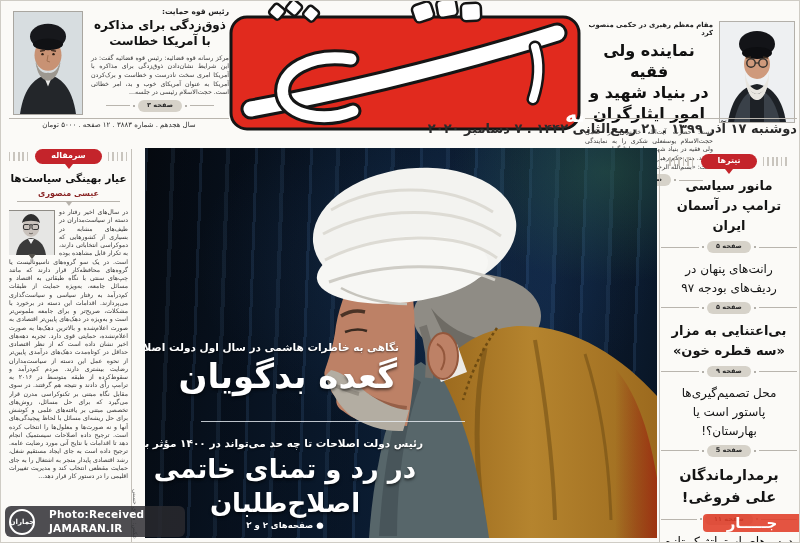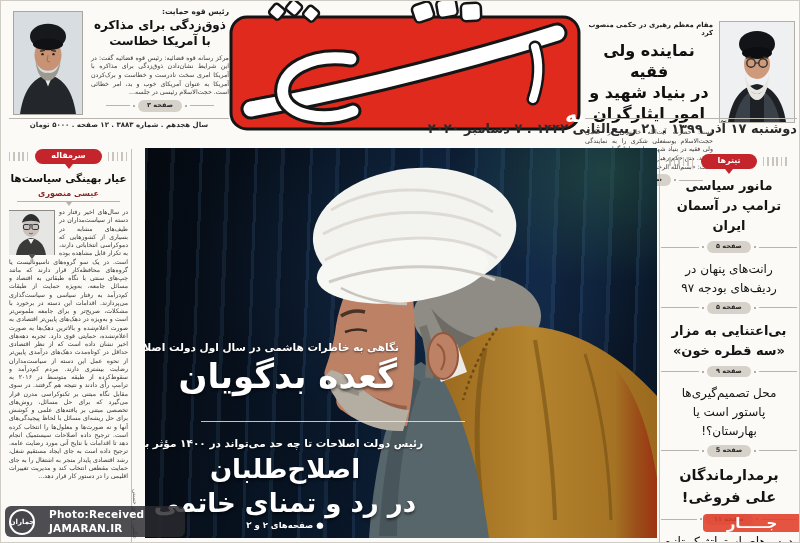--- a/index.html
+++ b/index.html
@@ -26,21 +26,21 @@
   .jtext{text-align:justify;text-justify:inter-word;}
   
   .tl{position:absolute;right:auto;left:8px;top:6px;width:220px;height:110px;}
   .tl .photo{position:absolute;left:4px;top:4px;width:70px;height:104px;border:1px solid #a9a6a0;background:#d7dde0;}
   .tl .txt{position:absolute;right:0;top:0;width:138px;}
   .kicker-s{font-size:7.5px;font-weight:700;color:#222;line-height:1.2;}
   .head-m{font-size:12px;font-weight:800;line-height:1.32;text-align:center;color:#111;margin-top:2px;}
   .body-s{font-size:6.3px;line-height:1.38;color:#3a3a3a;margin-top:4px;}
   .tl .pref,.tr .pref{margin-top:3px;}
   .info-line{position:absolute;left:8px;top:120px;width:220px;text-align:center;
-    font-size:7px;font-weight:700;color:#2b2b2b;}
+    font-size:7px;font-weight:400;color:#2b2b2b;}
   .rule-tl{left:8px;top:117px;width:220px;height:1px;}
   
   .tr{position:absolute;left:584px;top:18px;width:212px;height:110px;}
   .tr .photo{position:absolute;right:2px;top:2px;width:76px;height:102px;border:1px solid #b3b0aa;background:#eef0f2;}
   .tr .txt{position:absolute;left:0;top:2px;width:128px;}
   .rule-tr{left:584px;top:117px;width:212px;height:1px;}
   .date-line{position:absolute;left:584px;top:120px;width:212px;text-align:right;
     font-size:13px;font-weight:700;color:#2b2b2b;white-space:nowrap;}
   
   .masthead{position:absolute;left:226px;top:0;width:356px;height:140px;}
@@ -277,22 +277,22 @@
       </g>
       <path d="M184 134 C240 114 310 114 350 132" stroke="#cfcdc6" stroke-width="3" fill="none"></path>
       <path d="M196 140 C214 150 240 156 262 156" stroke="#c6c4bc" stroke-width="2.5" fill="none"></path>
       <path d="M470 220 C495 250 505 290 512 330 L512 390 L470 390 Z" fill="url(#redEdge)"></path>
     </svg>
     <div class="ov-kicker1">نگاهی به خاطرات هاشمی در سال اول دولت اصلاحات</div>
     <div class="ov-head1">گعده بدگویان</div>
     <div class="ov-rule"></div>
     <div class="ov-kicker2">رئیس دولت اصلاحات تا چه حد می‌تواند در ۱۴۰۰ مؤثر باشد؟</div>
     <div class="ov-head2">
+      <div>در رد و تمنای خاتمی</div>
       <div>اصلاح‌طلبان</div>
-      <div>در رد و تمنای خاتمی</div>
     </div>
     <div class="ov-pref">● صفحه‌های ۲ و ۳</div>
   </div>
   <div class="credit-v">عکس: مهدی حسنی</div>
 
   <div class="vline" style="left:658px;top:148px;height:395px;"></div>
   <div class="sidebar">
     <div class="badge-row">
       <span class="ticks"></span>
       <span class="red-badge">تیترها</span>

